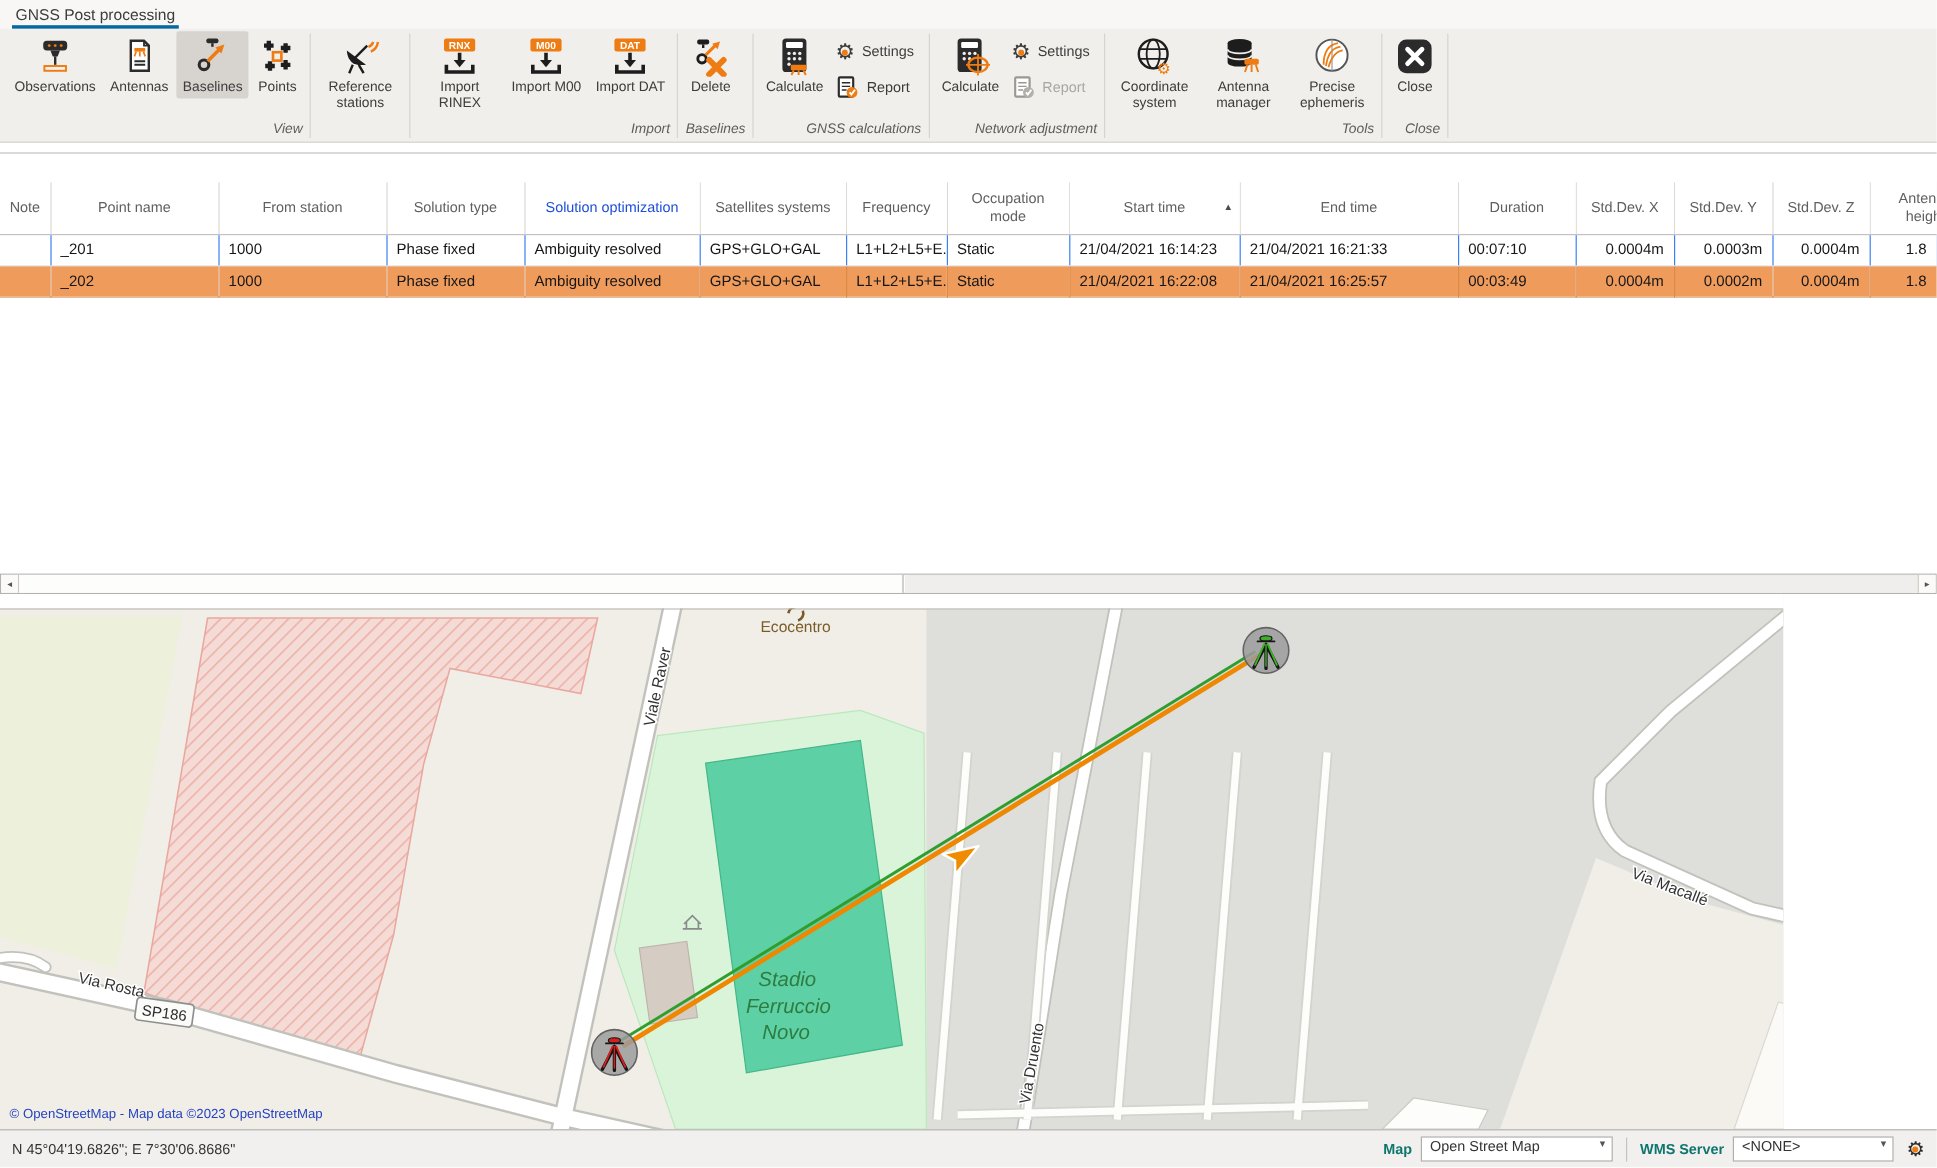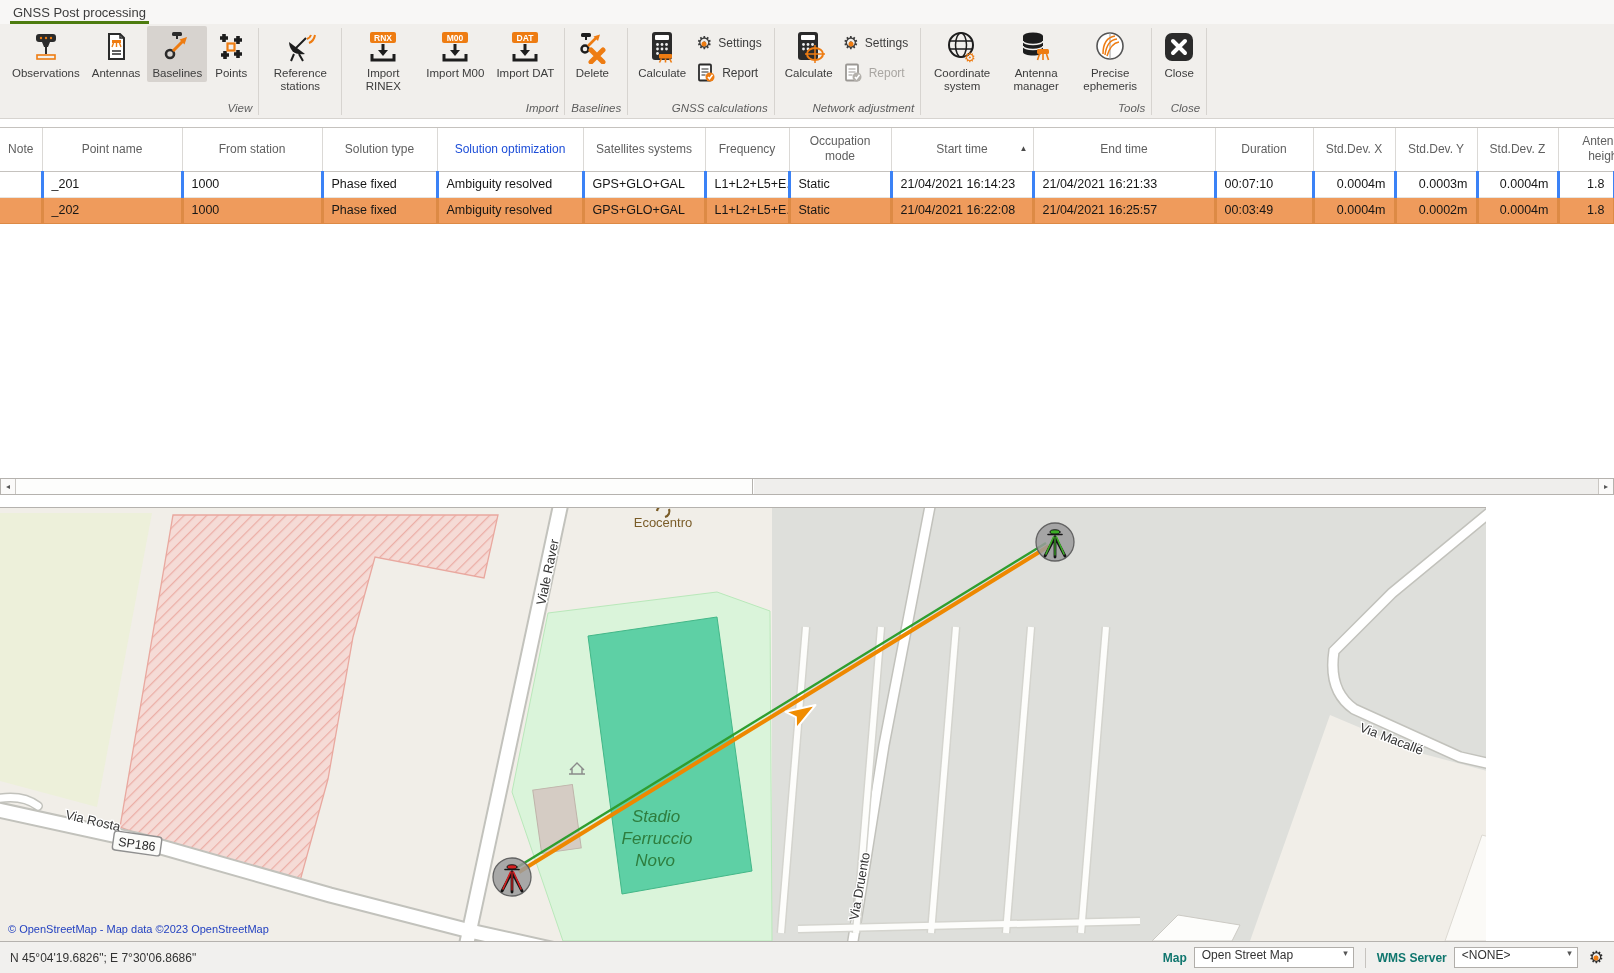--- a/index.html
+++ b/index.html
@@ -1,47 +1,47 @@
 <!DOCTYPE html>
 <html><head>
 <meta charset="utf-8">
 <style>
 * { box-sizing: border-box; margin: 0; padding: 0; }
 html,body { width:1614px; height:973px; font-family:"Liberation Sans",sans-serif; background:#fff; overflow:hidden; }
 .app { position:relative; width:1614px; height:973px; background:#fff; }
 
 
 .tabbar { position:absolute; left:0; top:0; width:100%; height:24px; background:#f8f7f6; }
-.tab { display:inline-block; margin:3px 0 0 10px; padding:2px 3px 1px; font-size:13px; color:#3c3c3c; border-bottom:3px solid #4d7c0f; }
+.tab { display:inline-block; margin:3px 0 0 10px; padding:2px 3px 1px; font-size:13px; color:#3c3c3c; border-bottom:3px solid #0369a1; }
 
 
 .ribbon { position:absolute; top:24px; left:0; width:100%; height:95px; background:#f1efec; border-bottom:1px solid #d7d4d0; display:flex; align-items:stretch; padding:1px 4px 0; }
 .rgroup { display:flex; flex-direction:column; padding:0 2px; }
 .rbuttons { flex:1; display:flex; align-items:flex-start; }
 .rbtn { display:flex; flex-direction:column; align-items:center; padding:4px 5px 2px; margin:1px; border-radius:2px; }
 .rbtn .rlabel { font-size:11.5px; color:#3c3c3c; text-align:center; line-height:1.15; margin-top:3px; white-space:nowrap; }
 .rbtn.wrap .rlabel { white-space:normal; max-width:62px; }
 .rbtn.selected { background:#d7d3cf; }
 .rbtn svg { width:34px; height:34px; }
 .rsep { width:1px; background:#d7d4d0; margin:3px 2px; }
 .rgl { font-size:11.5px; color:#5d5d5d; text-align:right; padding:2px 2px 4px; white-space:nowrap;font-style:italic; }
 .rstack { display:flex; flex-direction:column; gap:11px; padding:9px 8px 0 4px; }
 .rsmall { display:flex; align-items:center; gap:6px; font-size:12px; color:#3c3c3c; }
 .rsmall.disabled { color:#a9a6a2; }
 .gear { position:relative; font-size:18px; line-height:1; color:#3d3d3d; font-style:normal; }
 .gear::after { content:''; position:absolute; left:50%; top:53%; width:5px; height:5px; background:#ee7c12; border-radius:50%; transform:translate(-50%,-50%); }
 
 
 .tablewrap { position:absolute; top:127px; left:0; width:1614px; height:351px; background:#fff; border-top:1px solid #c5c2be; overflow:hidden; }
-table { border-collapse:collapse; table-layout:fixed; width:1614px; }
+table { border-collapse:collapse; table-layout:fixed; width:1614px;margin-top:24px; }
 th { height:43px; font-size:12px; font-weight:normal; color:#606060; border-right:1px solid #dbd9d6; border-bottom:1px solid #c5c2be; text-align:center; vertical-align:middle; padding:2px 4px; overflow:hidden; position:relative; background:#fff; line-height:1.25; }
 th.bold { font-weight:normal; color:#1d4ed8; }
 th .sort { position:absolute; right:5px; top:50%; transform:translateY(-50%); font-size:8px; color:#4a4a4a; }
 th.clip .hlab { width:80px; margin-left:2px; text-align:center; }
-td { height:26px; font-size:12.5px; color:#161616; border-right:3px solid #3b82f6; border-bottom:1px solid #e7e5e2; padding:0 8px; vertical-align:middle; overflow:hidden; white-space:nowrap; }
+td { height:26px; font-size:12.5px; color:#161616; border-right:1px solid #3b82f6; border-bottom:1px solid #e7e5e2; padding:0 8px; vertical-align:middle; overflow:hidden; white-space:nowrap; }
 td.num { text-align:right; }
 tr.selected td { background:#ef9b5c; border-right-color:#dd8a45; border-bottom-color:#dd8a45; }
 
 
 .hscroll { position:absolute; top:478px; left:0; width:1614px; height:17px; background:#fff; border:1px solid #b5b2ae; }
 .hs-btn { position:absolute; top:0; width:15px; height:15px; display:flex; align-items:center; justify-content:center; font-size:8px; color:#555; background:#fbfaf9; }
 .hs-left { left:0; border-right:1px solid #cac7c3; }
 .hs-right { right:0; border-left:1px solid #cac7c3; }
 .hs-thumb { position:absolute; left:15px; top:0; width:737px; height:15px; background:#fdfdfc; border-right:1px solid #b5b2ae; }
 .hs-track { position:absolute; left:753px; right:15px; top:0; height:15px; background:#efeeec; }
@@ -51,21 +51,21 @@
 .mapwrap svg { display:block; }
 svg text { font-family:"Liberation Sans",sans-serif; }
 .attribution { position:absolute; left:8px; bottom:6px; font-size:11px; color:#2442c0; }
 
 
 .statusbar { position:absolute; top:941px; left:0; width:1614px; height:32px; background:#f1f0ee; border-top:1px solid #b5b2ae; display:flex; align-items:center; padding:0 10px; font-size:12px; color:#333; }
 .sb-coords { flex:1; }
 .sb-right { display:flex; align-items:center; }
 .sb-label { font-weight:bold; color:#0f766e; margin-right:7px; white-space:nowrap; }
 .sb-select { width:160px; height:21px; background:#fff; border:1px solid #b1aeaa; display:flex; align-items:flex-start; padding:0 5px 0 7px; color:#333; }
-.sb-select.narrow { width:124px; }
+.sb-select.narrow { width:134px; }
 .sb-select .caret { margin-left:auto; font-size:9px; color:#555; }
 .sb-sep { width:1px; height:20px; background:#c6c3bf; margin:0 11px; }
 .sb-gear { margin-left:11px; font-size:17px; color:#2e2e2e; }
 </style>
 </head>
 <body>
 
 <div class="app">
 
   <div class="tabbar">

